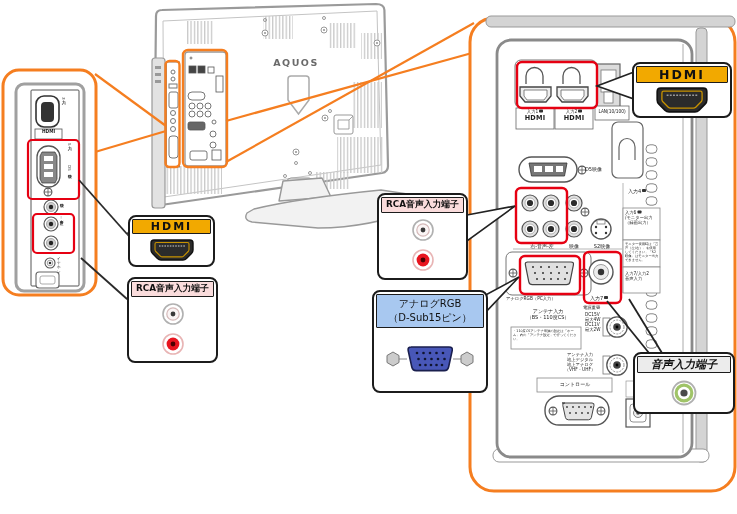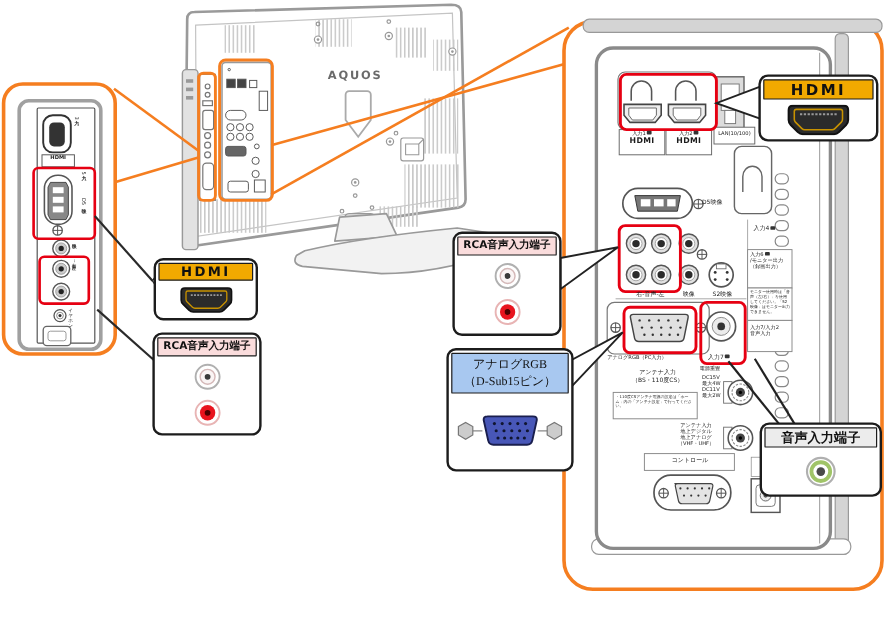--- a/index.html
+++ b/index.html
@@ -473,21 +473,21 @@
           </g>
       <g>
             <circle cx="43" cy="45" r="10" fill="#fff" stroke="#e8b4b4" stroke-width="1.6"></circle>
             <circle cx="43" cy="45" r="6.4" style="fill:var(--jack-red)"></circle>
             <circle cx="43" cy="45" r="2.4" fill="#4a0000"></circle>
           </g>
     </svg>
   </div>
 </div>
 
-<div class="callout" style="left:372px;top:290px;width:106px;height:103px;font-family:Liberation Serif, serif;">
+<div class="callout" style="left:372px;top:290px;width:116px;height:103px;">
   <div class="hdr hdr-blue" style="font-size:10px;padding:2px 0;">
     <span>アナログRGB</span><br>
     <span>（D-Sub15ピン）</span>
   </div>
   <div class="cb" style="height:58px;">
     <svg width="100" height="58" viewBox="0 0 100 58">
       <line x1="19" y1="29" x2="27" y2="29" stroke="#888"></line>
           <line x1="73" y1="29" x2="81" y2="29" stroke="#888"></line>
       <polygon points="7,25.5 13,22 19,25.5 19,32.5 13,36 7,32.5" fill="#ccc" stroke="#777"></polygon>
       <polygon points="81,25.5 87,22 93,25.5 93,32.5 87,36 81,32.5" fill="#ccc" stroke="#777"></polygon>
@@ -518,21 +518,21 @@
   <div class="cb" style="height:30px;">
     <svg width="56" height="26" viewBox="0 0 44 22">
       <path d="M4,1 h36 q3,0 3,3 v7 q0,2 -1.5,3.5 l-5,5 q-1.5,1.5 -3.5,1.5 h-22 q-2,0 -3.5,-1.5 l-5,-5 q-1.5,-1.5 -1.5,-3.5 v-7 q0,-3 3,-3 z" fill="#2b2b2b" stroke="#111" stroke-width="1.4"></path>
       <path d="M6.5,3.5 h31 q1.5,0 1.5,1.5 v5.5 q0,1.2 -.8,2 l-4.6,4.6 q-.8,.8 -2,.8 h-19.2 q-1.2,0 -2,-.8 l-4.6,-4.6 q-.8,-.8 -.8,-2 v-5.5 q0,-1.5 1.5,-1.5 z" fill="none" stroke="#C89200" stroke-width="1.1"></path>
       <path d="M9,7 h26" stroke="#999" stroke-width="1.4" stroke-dasharray="1.6,1.1"></path>
     </svg>
   </div>
 </div>
 
 <div class="callout" style="left:633px;top:352px;width:102px;height:62px;">
-  <div class="hdr hdr-gray" style="font-size:11px;">音声入力端子</div>
+  <div class="hdr hdr-gray" style="font-size:11px;font-style:italic;">音声入力端子</div>
   <div class="cb" style="height:36px;">
     <svg width="96" height="34" viewBox="0 0 96 34">
       <circle cx="48" cy="17" r="11.5" fill="#fff" stroke="#b0b0b0" stroke-width="1.8"></circle>
       <circle cx="48" cy="17" r="7.8" fill="#fff" style="stroke:var(--jack-green)" stroke-width="3.2"></circle>
       <circle cx="48" cy="17" r="3.6" fill="#4a4a4a"></circle>
     </svg>
   </div>
 </div>
 
 </div>

